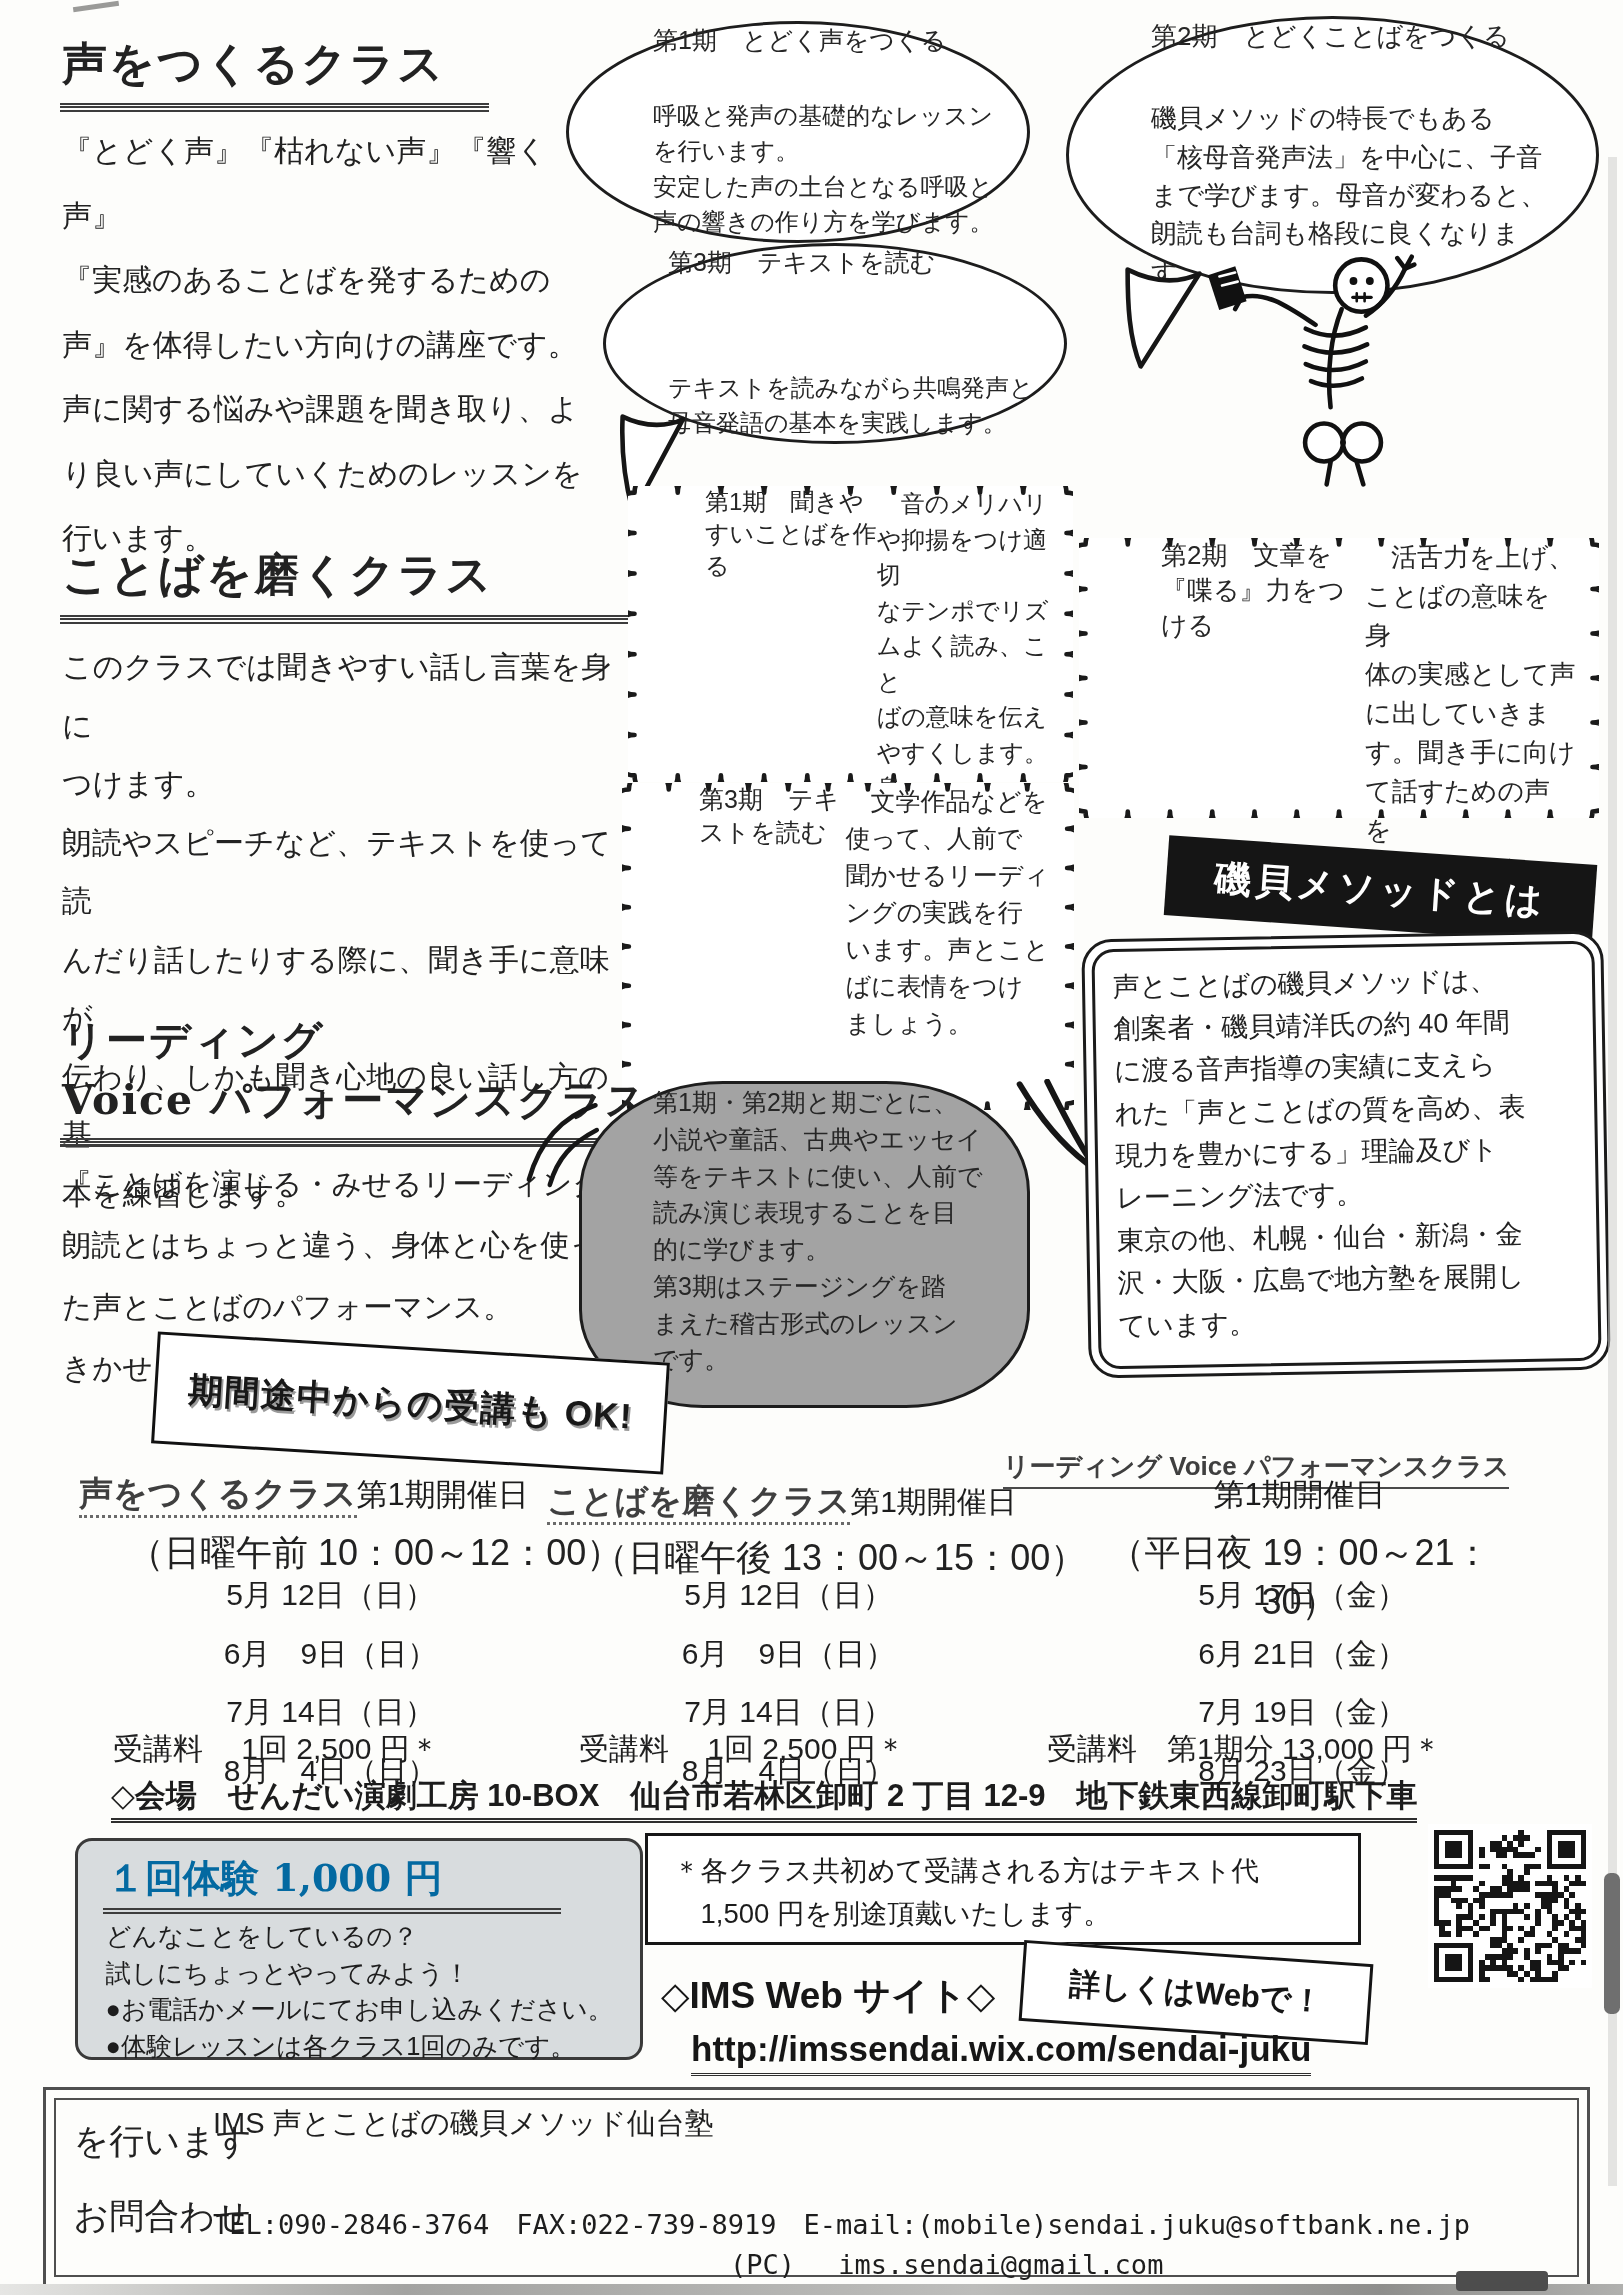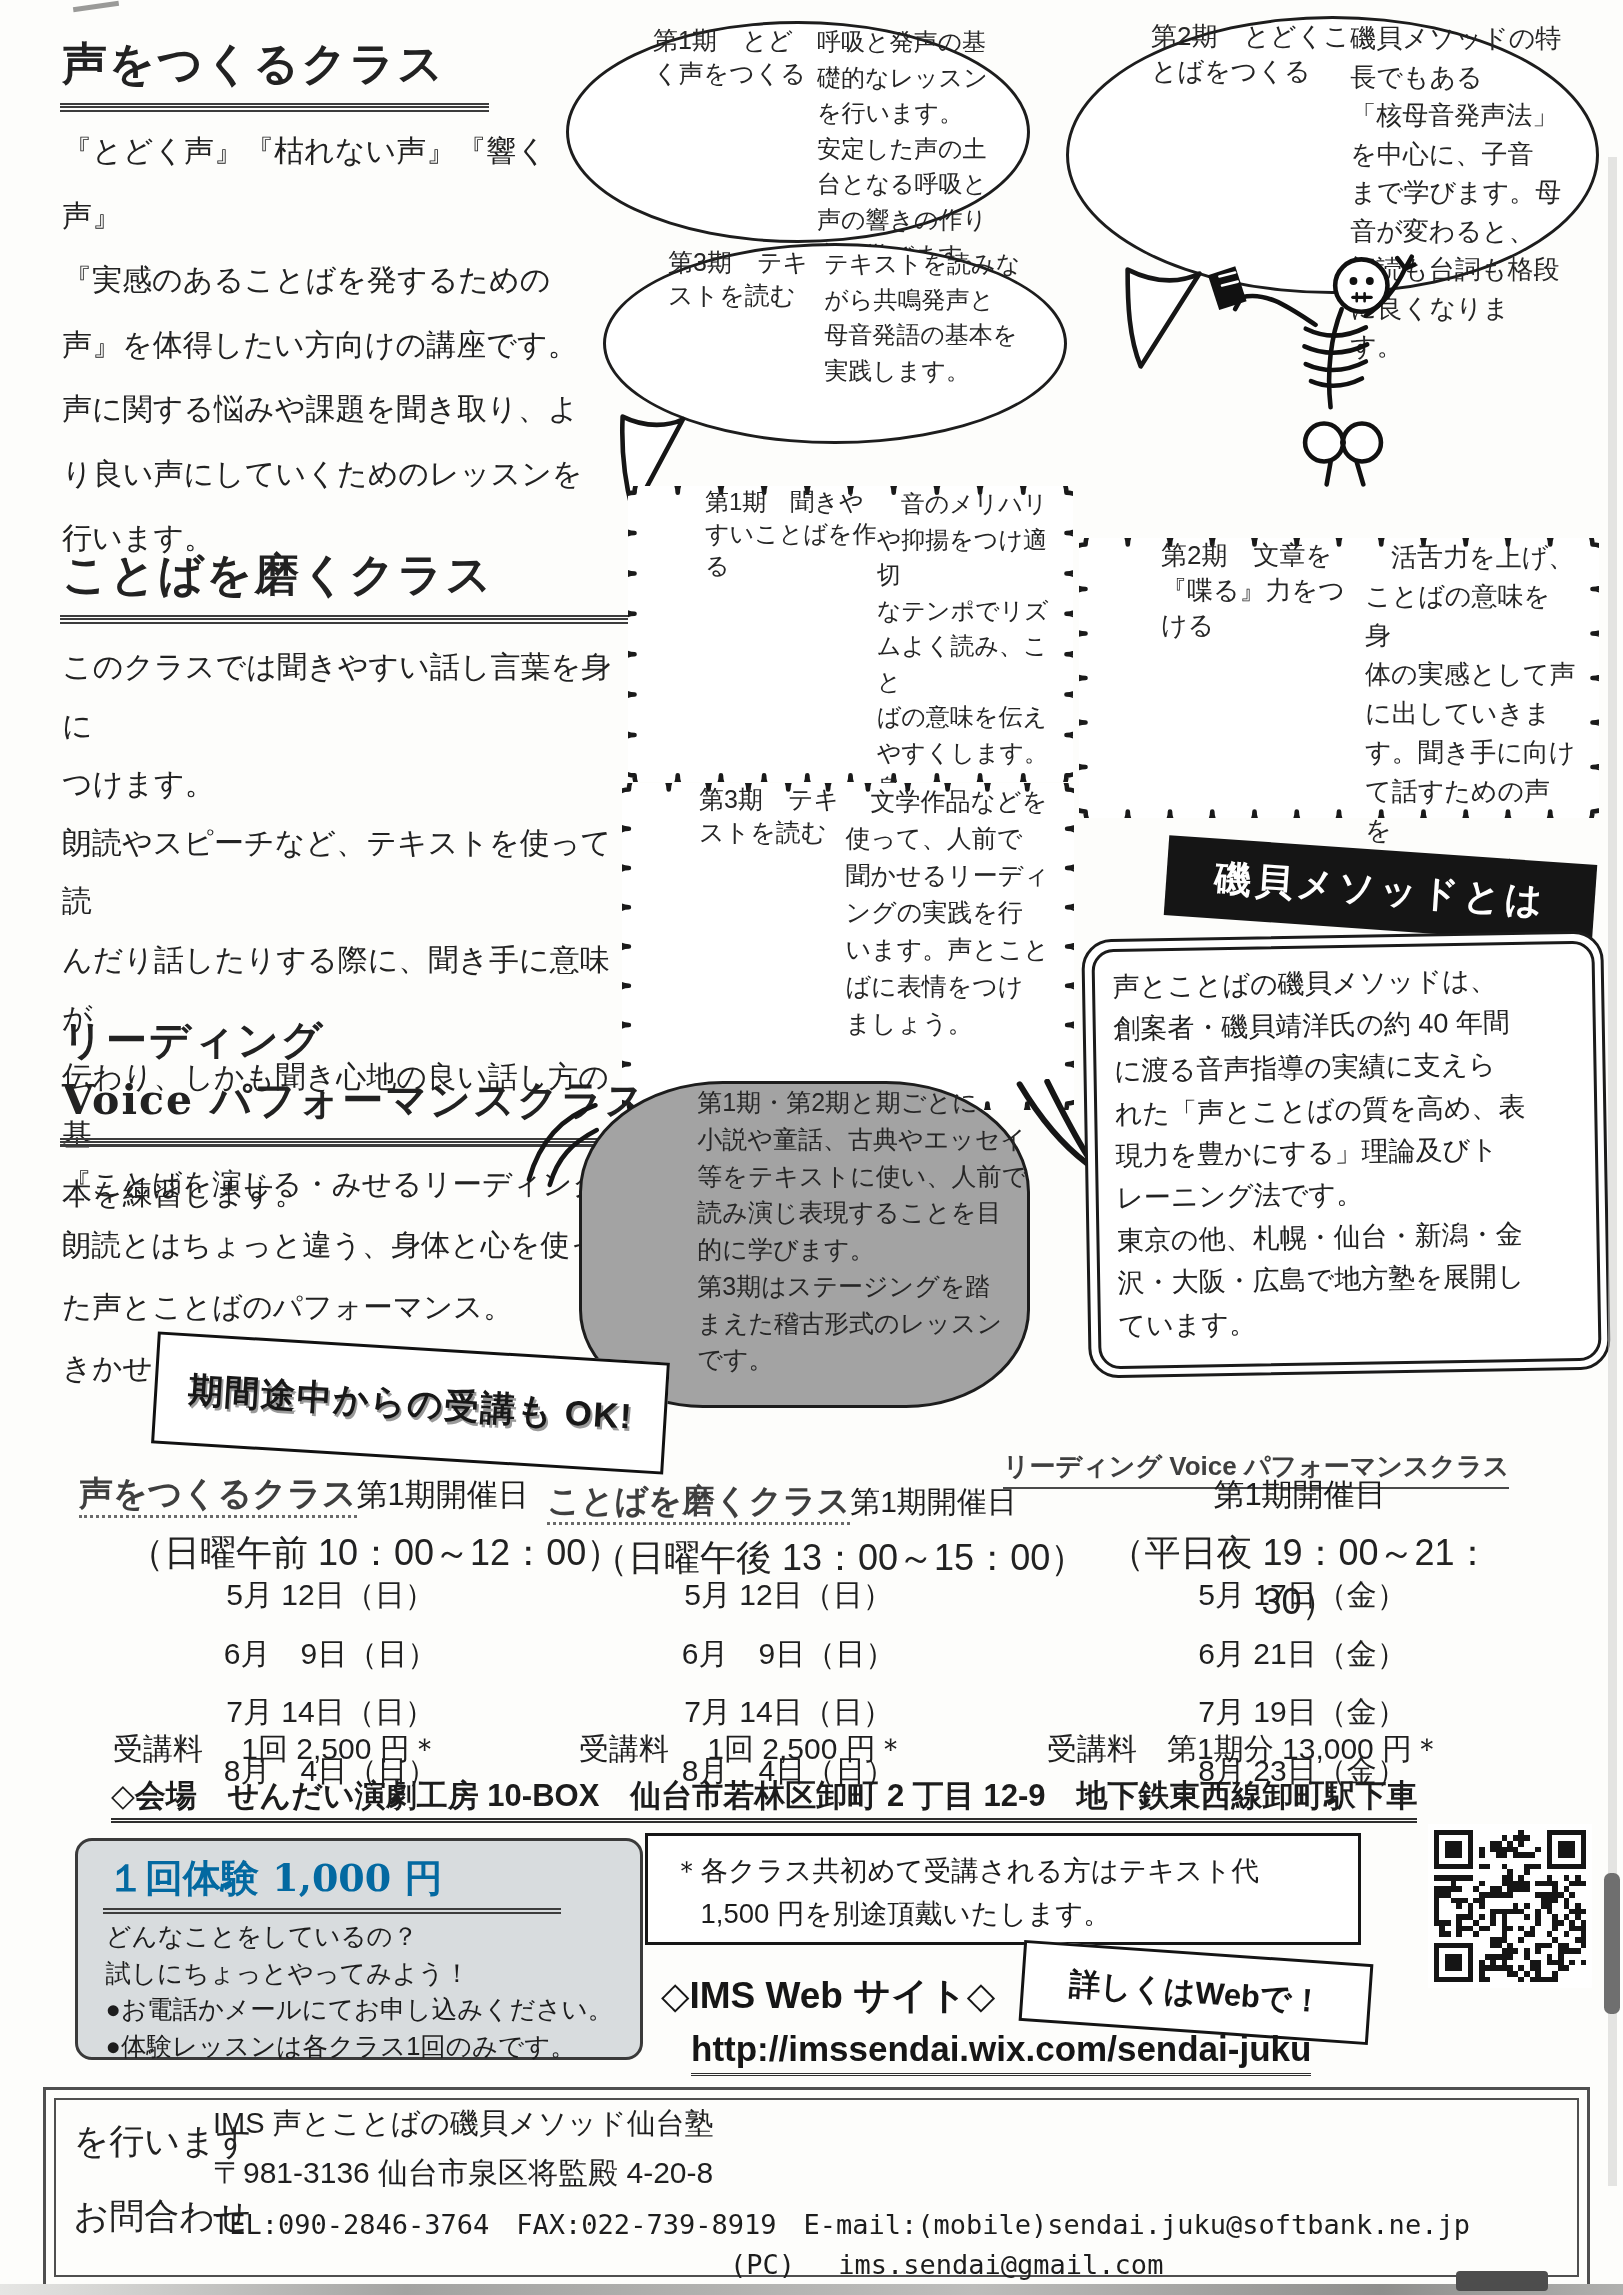--- a/index.html
+++ b/index.html
@@ -9,21 +9,21 @@
   .ml{white-space:pre-line;}
   .serif{font-family:"DejaVu Serif","Liberation Serif",serif;}
   .mono{font-family:"DejaVu Sans Mono","Liberation Mono",monospace;}
 
   .h1{font-size:45px;font-weight:700;letter-spacing:2px;color:#222;}
   .rule3{height:8.5px;background:linear-gradient(#3c3c3c 0 2px,transparent 2px 3.3px,#3c3c3c 3.3px 5.2px,transparent 5.2px 6.5px,#3c3c3c 6.5px 8.5px);}
   .rule2{height:5.9px;background:linear-gradient(#3c3c3c 0 2px,transparent 2px 3.9px,#3c3c3c 3.9px 5.9px);}
   .body-txt{font-size:30px;line-height:2.15;color:#222;}
 
   .eb{background:#fff;border:3.9px solid #1d1d1d;border-radius:50%;}
-  .eb-in{position:absolute;inset:0;display:flex;flex-direction:row;justify-content:flex-end;}
+  .eb-in{position:absolute;inset:0;display:flex;flex-direction:column;justify-content:space-between;}
   .b-title{font-size:25px;color:#262626;margin-bottom:3.9px;}
   .b-line{font-size:25px;line-height:1.48;color:#262626;}
 
   .cloud-wrap{position:absolute;}
   .cloud-wrap svg{position:absolute;inset:0;}
   .cloud-in{position:absolute;inset:0;display:flex;flex-direction:row;justify-content:center;}
 
   .banner{background:#151515;color:#fff;font-weight:900;display:flex;align-items:center;justify-content:center;letter-spacing:3.9px;}
   .dbox{border:3.9px solid #1b1b1b;border-radius:30px;background:#fff;}
   .dbox-in{position:absolute;inset:6.5px;border:3.3px solid #1b1b1b;border-radius:22px;}
@@ -509,21 +509,20 @@
         <rect x="1" y="21" width="7" height="7" fill="#151515"></rect>
         <rect x="2" y="22" width="5" height="5" fill="#ffffff"></rect>
         <rect x="3" y="23" width="3" height="3" fill="#151515"></rect>
       </svg></div>
 
   <div class="abs frame-outer" style="left:43px;top:2087px;width:1541px;height:195px;">
     <div class="frame-inner"></div>
     <div class="abs" style="left:27.5px;top:27.5px;font-size:35px;color:#222;">を行います</div>
     <div class="abs" style="left:27.5px;top:103px;font-size:35px;color:#222;">お問合わせ</div>
     <div class="abs" style="left:167px;top:14.4px;font-size:29px;color:#1f1f1f;">IMS 声とことばの磯貝メソッド仙台塾</div>
-    <div class="abs" style="left:167px;top:63px;font-size:30px;color:#1f1f1f;">〒981-3136 仙台市泉区将監殿 4-20-8</div>
     <div class="abs mono" style="left:167px;top:117px;font-size:27px;color:#1d1d1d;">TEL:090-2846-3764　FAX:022-739-8919　E-mail:(mobile)sendai.juku@softbank.ne.jp</div>
     <div class="abs mono" style="left:684px;top:157px;font-size:27px;color:#1d1d1d;">(PC)　 ims.sendai@gmail.com</div>
   </div>
 
   <div class="abs" style="left:1608px;top:157px;width:9.2px;height:2029px;background:#cfcfcd;opacity:.55;"></div>
   <div class="abs" style="left:1604px;top:1873px;width:15.7px;height:141px;background:#6f6f6f;border-radius:6.5px;"></div>
   <div class="abs" style="left:0px;top:2284px;width:1623px;height:11.8px;background:linear-gradient(90deg,#e6e6e4,#a3a3a1 25%,#bdbdbb 60%,#8e8e8c 85%,#b0b0ae);"></div>
   <div class="abs" style="left:1456px;top:2271px;width:92px;height:19.6px;background:#4d4d4d;border-radius:3.9px;"></div>
   <div class="abs" style="left:73px;top:3.9px;width:46px;height:5.2px;background:#9a9a98;transform:rotate(-8deg);"></div>
 

